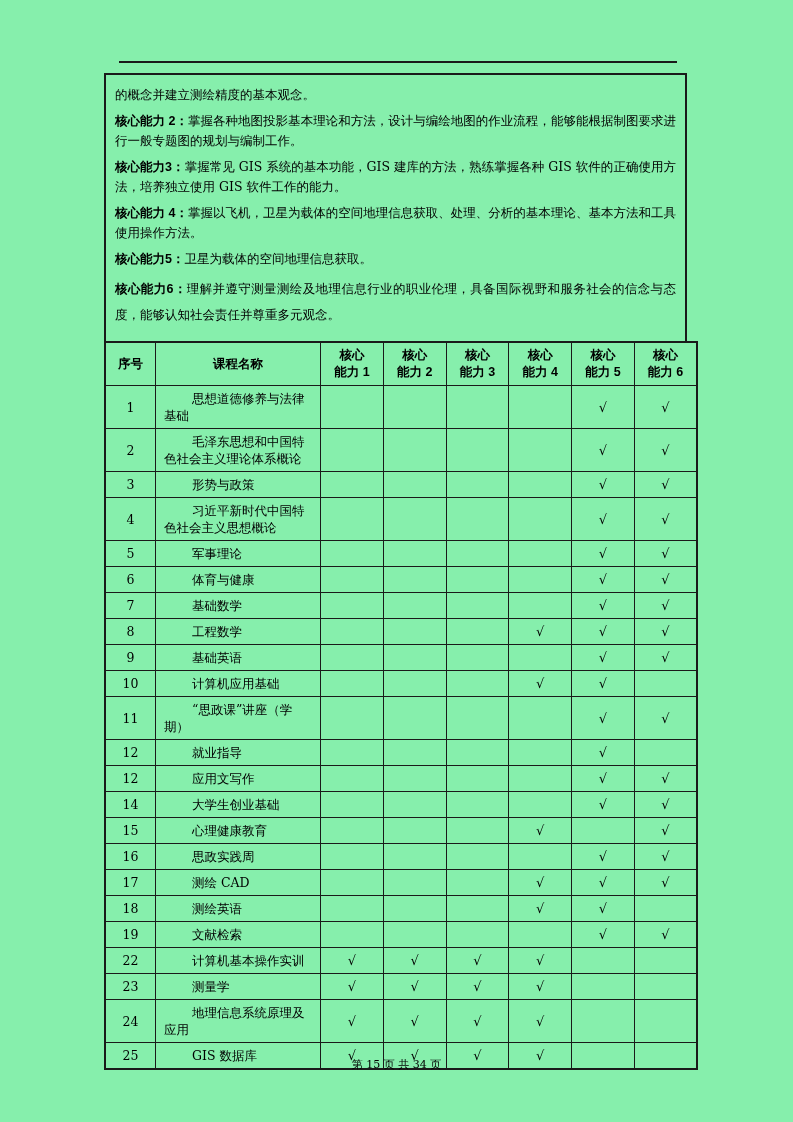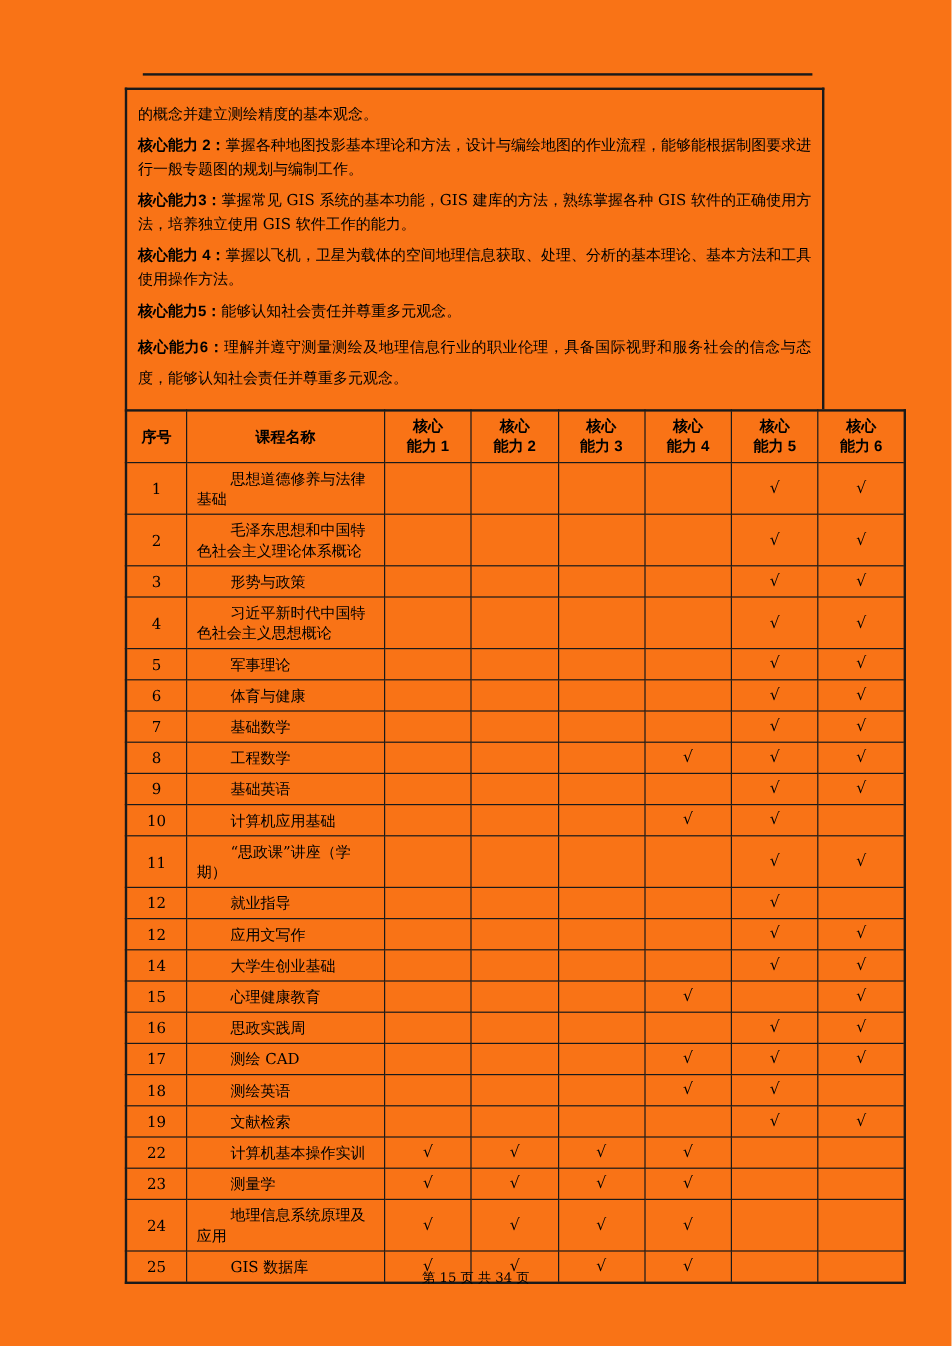--- a/index.html
+++ b/index.html
@@ -1,20 +1,20 @@
 <!DOCTYPE html>
 <html><head>
 <meta charset="utf-8">
 <style>
   html, body { margin: 0; padding: 0; background: #ffffff; }
   .page {
     position: relative;
     width: 793px;
     height: 1122px;
-    background: #f97316;
+    background: #86efac;
     color: #000000;
     font-family: "DejaVu Serif", "Liberation Serif", serif;
     overflow: hidden;
   }
   .header-rule {
     position: absolute;
     left: 119px;
     top: 61px;
     width: 558px;
     height: 2px;
@@ -39,21 +39,21 @@
     font-size: 12.5px;
     line-height: 19px;
     text-align: justify;
   }
   .text-section p.wide { line-height: 26px; }
   .lab {
     font-family: "Liberation Sans", "DejaVu Sans", sans-serif;
     font-weight: bold;
   }
   table.course-table {
-    width: 651px;
+    width: 594px;
     table-layout: fixed;
     border-collapse: collapse;
     border: 2px solid #1a1a1a;
   }
   .course-table th, .course-table td {
     border: 1.5px solid #1a1a1a;
     vertical-align: middle;
     font-size: 12.5px;
     overflow: hidden;
   }
@@ -91,21 +91,21 @@
 
   <div class="header-rule"></div>
 
   <div class="content-box">
 
     <div class="text-section">
       <p><span>的概念并建立测绘精度的基本观念。</span></p>
       <p><span class="lab">核心能力 2：</span><span>掌握各种地图投影基本理论和方法，设计与编绘地图的作业流程，能够能根据制图要求进行一般专题图的规划与编制工作。</span></p>
       <p><span class="lab">核心能力3：</span><span>掌握常见 GIS 系统的基本功能，GIS 建库的方法，熟练掌握各种 GIS 软件的正确使用方法，培养独立使用 GIS 软件工作的能力。</span></p>
       <p><span class="lab">核心能力 4：</span><span>掌握以飞机，卫星为载体的空间地理信息获取、处理、分析的基本理论、基本方法和工具使用操作方法。</span></p>
-      <p><span class="lab">核心能力5：</span><span>能够认知社会责任并尊重多元观念。</span></p>
+      <p><span class="lab">核心能力5：</span><span>卫星为载体的空间地理信息获取。</span></p>
       <p class="wide"><span class="lab">核心能力6：</span><span>理解并遵守测量测绘及地理信息行业的职业伦理，具备国际视野和服务社会的信念与态度，能够认知社会责任并尊重多元观念。</span></p>
     </div>
 
     <table class="course-table">
       <thead>
         <tr>
             <th class="col-no">序号</th>
             <th class="col-name">课程名称</th>
             <th class="col-mark-h">核心
 能力 1</th>

